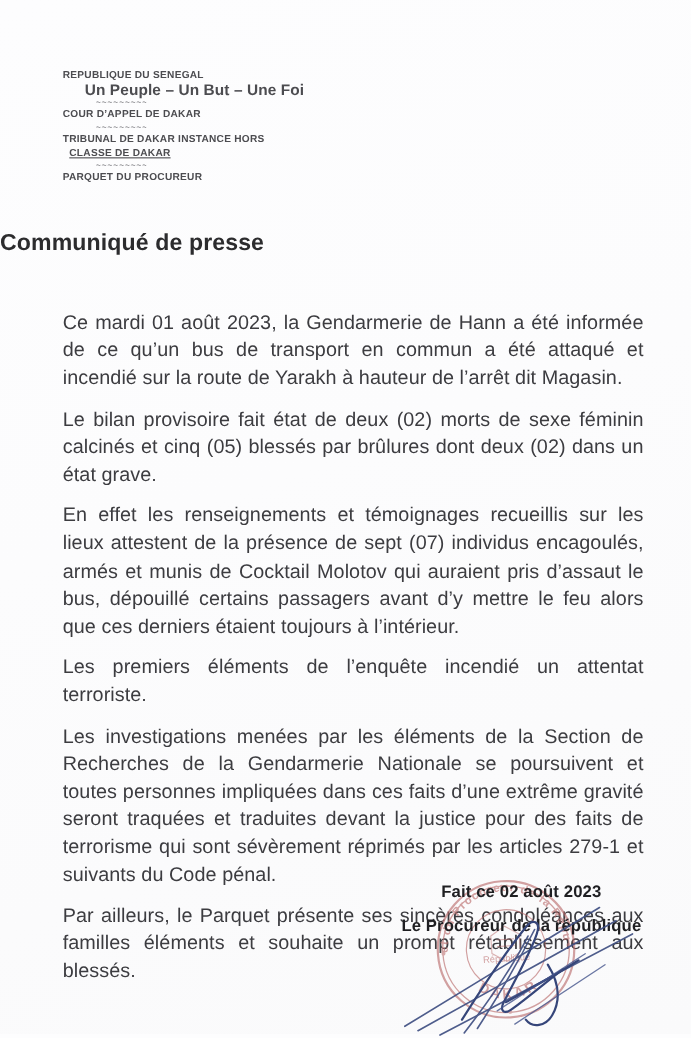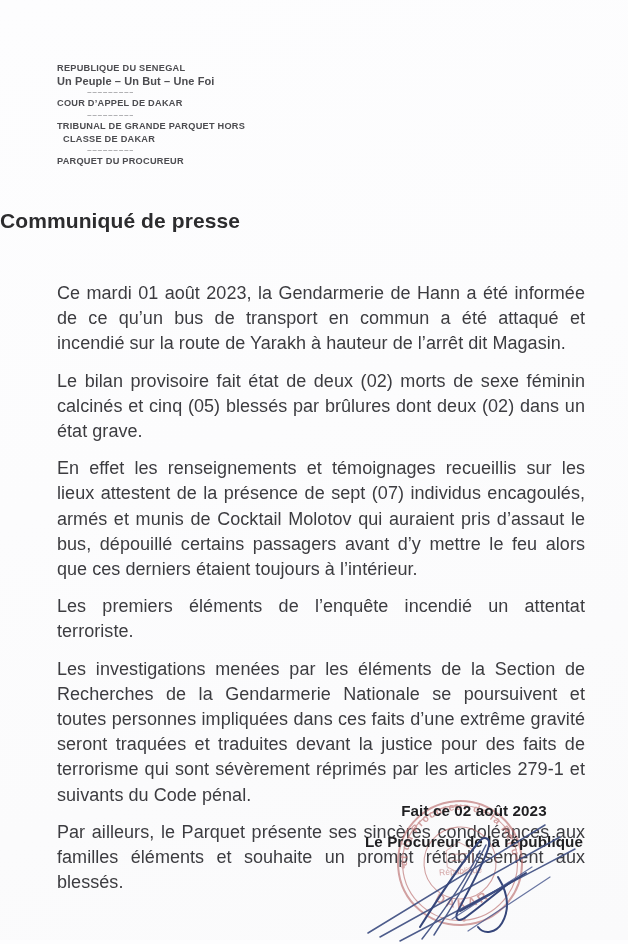--- a/index.html
+++ b/index.html
@@ -33,25 +33,26 @@
   }
   .lh-line {
     font-size: 9.2px;
     font-weight: bold;
     letter-spacing: 0.25px;
     line-height: 13.2px;
     white-space: pre-line;
     color: #4c4c50;
   }
   .lh-sub {
-    font-size: 11px;
+    font-size: 14px;
     font-weight: bold;
     letter-spacing: 0.1px;
     line-height: 13.2px;
     color: #4c4c50;
+    margin-left: 20px;
   }
   .lh-sep {
     width: 46px;
     margin: 2px 0 2px 30px;
     height: 5px;
     line-height: 5px;
     font-size: 8px;
     color: #6d6d72;
     letter-spacing: 0.6px;
     overflow: hidden;
@@ -151,22 +152,22 @@
       <div class="lh-sub">Un Peuple – Un But – Une Foi</div>
     </div>
     <div class="lh-sep">~~~~~~~~~~</div>
 
     <div class="lh-block">
       <div class="lh-line">COUR D’APPEL DE DAKAR</div>
     </div>
     <div class="lh-sep">~~~~~~~~~~</div>
 
     <div class="lh-block">
-      <div class="lh-line">TRIBUNAL DE GRANDE PARQUET HORS</div>
-      <div class="lh-line" style="padding-left:6px;">CLASSE DE DAKAR</div>
+      <div class="lh-line">TRIBUNAL DE DAKAR INSTANCE HORS</div>
+      <div class="lh-line" style="padding-left:6px;text-decoration:underline;">CLASSE DE DAKAR</div>
     </div>
     <div class="lh-sep">~~~~~~~~~~</div>
 
     <div class="lh-block">
       <div class="lh-line">PARQUET DU PROCUREUR</div>
     </div>
 
   </div>
 
   <div class="doc-title">Communiqué de presse</div>

